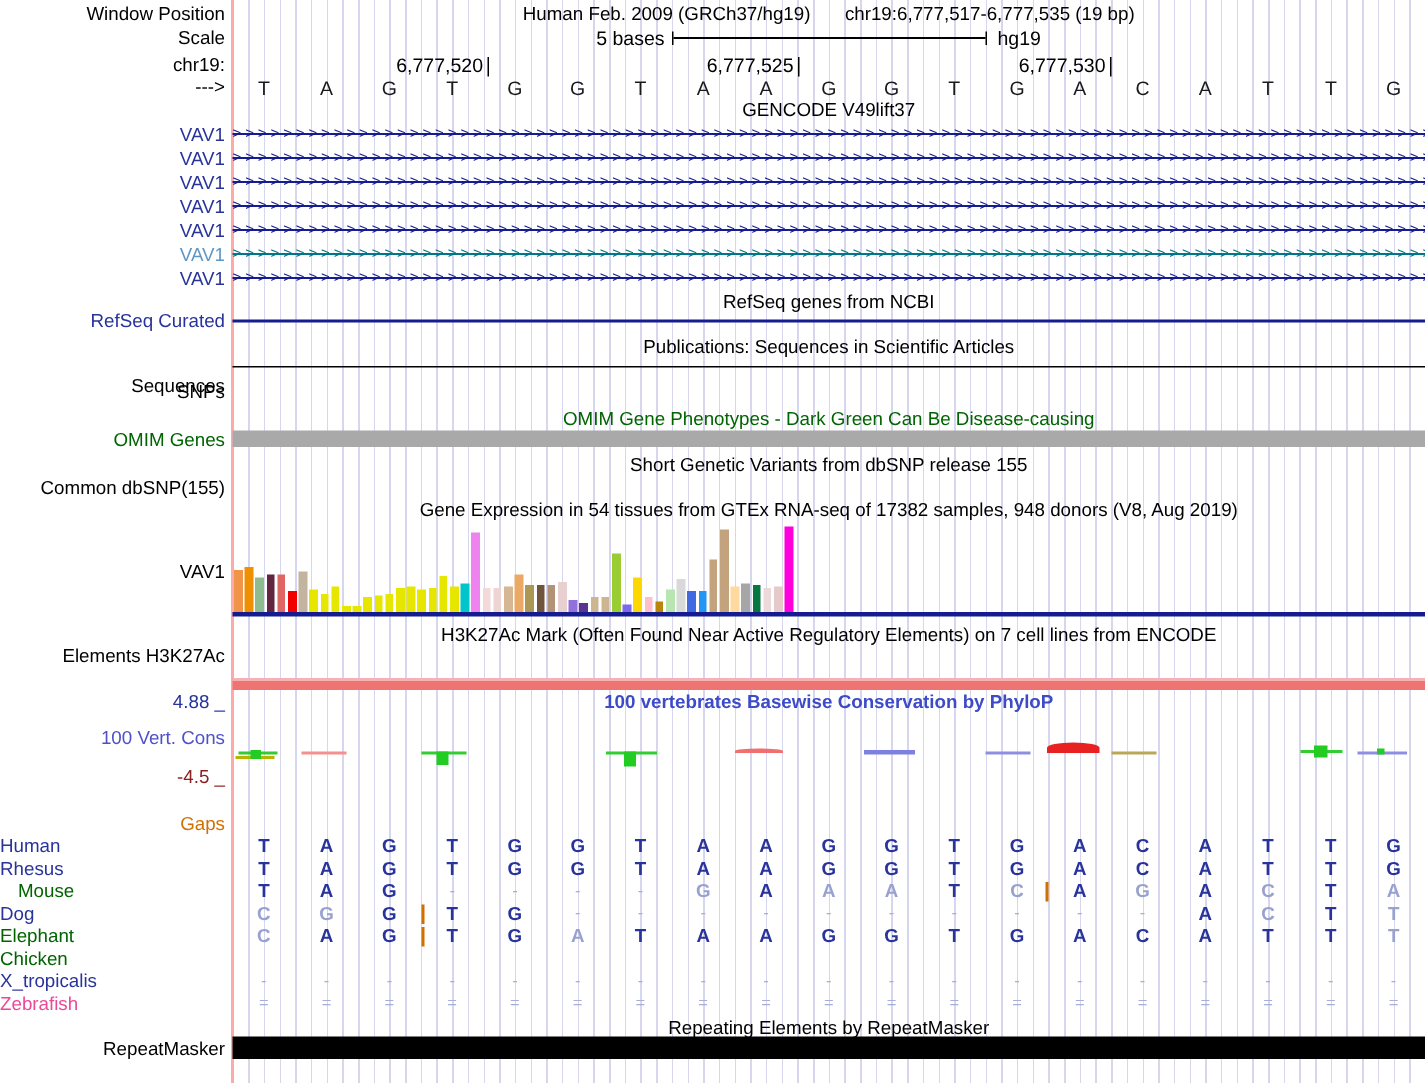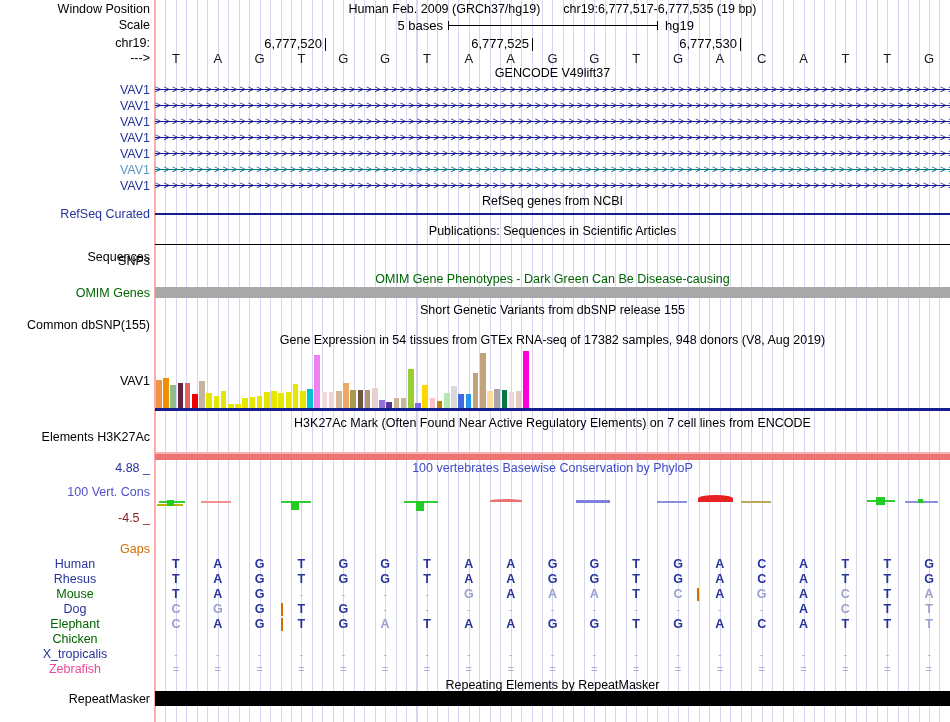--- a/index.html
+++ b/index.html
@@ -15,21 +15,21 @@
   .rnum{position:absolute;top:0;height:15px;line-height:15px;font-size:13px;text-align:right;}
   .rtick{position:absolute;top:2px;width:1px;height:13px;background:#000;}
   .base{position:absolute;top:0;height:15px;line-height:15px;text-align:center;font-size:13px;color:#1a1a1a;}
   .grow{position:absolute;left:0;width:950px;height:16px;}
   .glabel{position:absolute;left:0;width:150px;text-align:right;font-size:12.5px;line-height:16px;}
   .gline{position:absolute;left:155px;width:795px;height:16px;overflow:hidden;}
   .chev{position:absolute;left:0;top:0;width:100%;height:16px;font-size:10px;line-height:15px;letter-spacing:2.6px;overflow:hidden;white-space:nowrap;}
   .gbar{position:absolute;bottom:0;width:5.5px;}
   .cmark{position:absolute;}
   .mrow{position:absolute;left:0;width:950px;height:15px;}
-  .mlabel{position:absolute;left:0;width:150px;text-align:center;font-size:12.5px;line-height:15px;}
+  .mlabel{position:absolute;left:0;width:150px;text-align:left;font-size:12.5px;line-height:15px;}
   .mcells{position:absolute;left:155px;top:0;width:795px;height:15px;}
   .mcell{position:absolute;top:0;height:15px;line-height:15px;text-align:center;font-size:12.5px;font-weight:bold;}
   .mc0{color:#28339b;}
   .mc1{color:#99a2cf;}
   .mc2{color:#a8aed6;font-size:11px;font-weight:normal;}
   .mins{position:absolute;top:1px;width:2px;height:13px;background:#d07000;}
   .gapnum{position:absolute;top:0;width:20px;text-align:center;height:15px;line-height:15px;font-size:12px;color:#d07000;}
   .scalebar{position:absolute;top:3px;height:9px;border-left:1px solid #000;border-right:1px solid #000;
             background-image:linear-gradient(to bottom,transparent 4px,#000 4px,#000 5px,transparent 5px);}
 </style>
@@ -205,21 +205,21 @@
       <div class="gbar" style="left: 361px; height: 17px; background: rgb(230, 202, 202);"></div>
       <div class="gbar" style="left: 368.2px; height: 57px; background: rgb(255, 0, 221);"></div>
     </div>
   <div class="hline" style="top:408px;height:3px;background:#151c8f;"></div>
 
   <div class="title" style="top:416px">H3K27Ac Mark (Often Found Near Active Regulatory Elements) on 7 cell lines from ENCODE</div>
   <div class="lab" style="top:430px">Elements H3K27Ac</div>
   <div class="hline" style="top:452px;height:6px;background:#ee7474;border-top:2px solid #f6b2b2;"></div>
 
   <div class="lab" style="top:461px;color:#28339b;">4.88 _</div>
-  <div class="title" style="top:461px;color:#3d4bc8;">100 vertebrates Basewise Conservation by PhyloP</div>
+  <div class="title" style="top:461px;color:#3d4bc8;font-weight:bold;">100 vertebrates Basewise Conservation by PhyloP</div>
   <div class="lab" style="top:485px;color:#5050c8;">100 Vert. Cons</div>
   <div id="constrack" class="content" style="top:487px;height:28px;">
       <div class="cmark" style="left: 2px; width: 26px; height: 2px; top: 17px; background: rgb(184, 180, 0);"></div>
       <div class="cmark" style="left: 4px; width: 26px; height: 2px; top: 14px; background: rgb(51, 204, 51);"></div>
       <div class="cmark" style="left: 12px; width: 7px; height: 6px; top: 13px; background: rgb(34, 204, 34);"></div>
       <div class="cmark" style="left: 46px; width: 30px; height: 2px; top: 14px; background: rgb(245, 144, 144);"></div>
       <div class="cmark" style="left: 126px; width: 30px; height: 2px; top: 14px; background: rgb(51, 204, 51);"></div>
       <div class="cmark" style="left: 136px; width: 8px; height: 9px; top: 14px; background: rgb(34, 204, 34);"></div>
       <div class="cmark" style="left: 249px; width: 34px; height: 2px; top: 14px; background: rgb(51, 204, 51);"></div>
       <div class="cmark" style="left: 261px; width: 8px; height: 10px; top: 14px; background: rgb(34, 204, 34);"></div>
@@ -279,21 +279,21 @@
           <div class="mcell mc0" style="left: 502.105px; width: 41.8421px;">G</div>
           <div class="mcell mc0" style="left: 543.947px; width: 41.8421px;">A</div>
           <div class="mcell mc0" style="left: 585.789px; width: 41.8421px;">C</div>
           <div class="mcell mc0" style="left: 627.632px; width: 41.8421px;">A</div>
           <div class="mcell mc0" style="left: 669.474px; width: 41.8421px;">T</div>
           <div class="mcell mc0" style="left: 711.316px; width: 41.8421px;">T</div>
           <div class="mcell mc0" style="left: 753.158px; width: 41.8421px;">G</div>
         </div>
       </div>
       <div class="mrow" style="top: 30px;">
-        <div class="mlabel" style="color: rgb(0, 100, 0);">Mouse</div>
+        <div class="mlabel" style="color: rgb(0, 100, 0); padding-left: 12px;">Mouse</div>
         <div class="mcells">
           <div class="mcell mc0" style="left: 0px; width: 41.8421px;">T</div>
           <div class="mcell mc0" style="left: 41.8421px; width: 41.8421px;">A</div>
           <div class="mcell mc0" style="left: 83.6842px; width: 41.8421px;">G</div>
           <div class="mcell mc2" style="left: 125.526px; width: 41.8421px;">-</div>
           <div class="mcell mc2" style="left: 167.368px; width: 41.8421px;">-</div>
           <div class="mcell mc2" style="left: 209.211px; width: 41.8421px;">-</div>
           <div class="mcell mc2" style="left: 251.053px; width: 41.8421px;">-</div>
           <div class="mcell mc1" style="left: 292.895px; width: 41.8421px;">G</div>
           <div class="mcell mc0" style="left: 334.737px; width: 41.8421px;">A</div>

